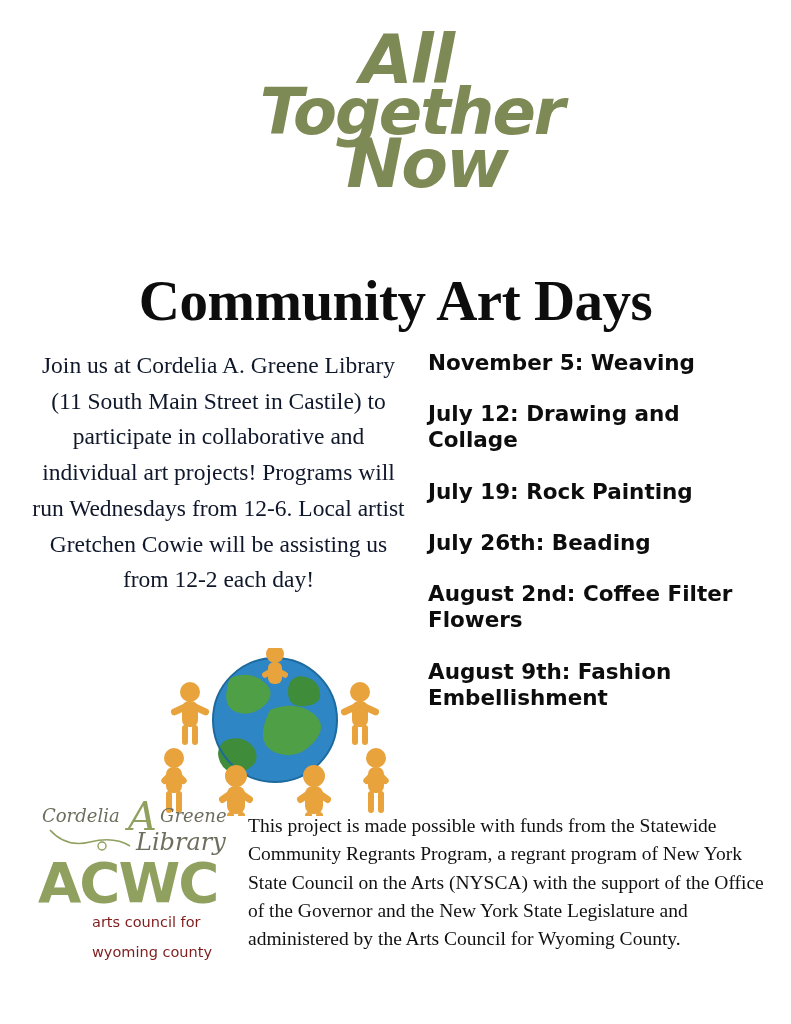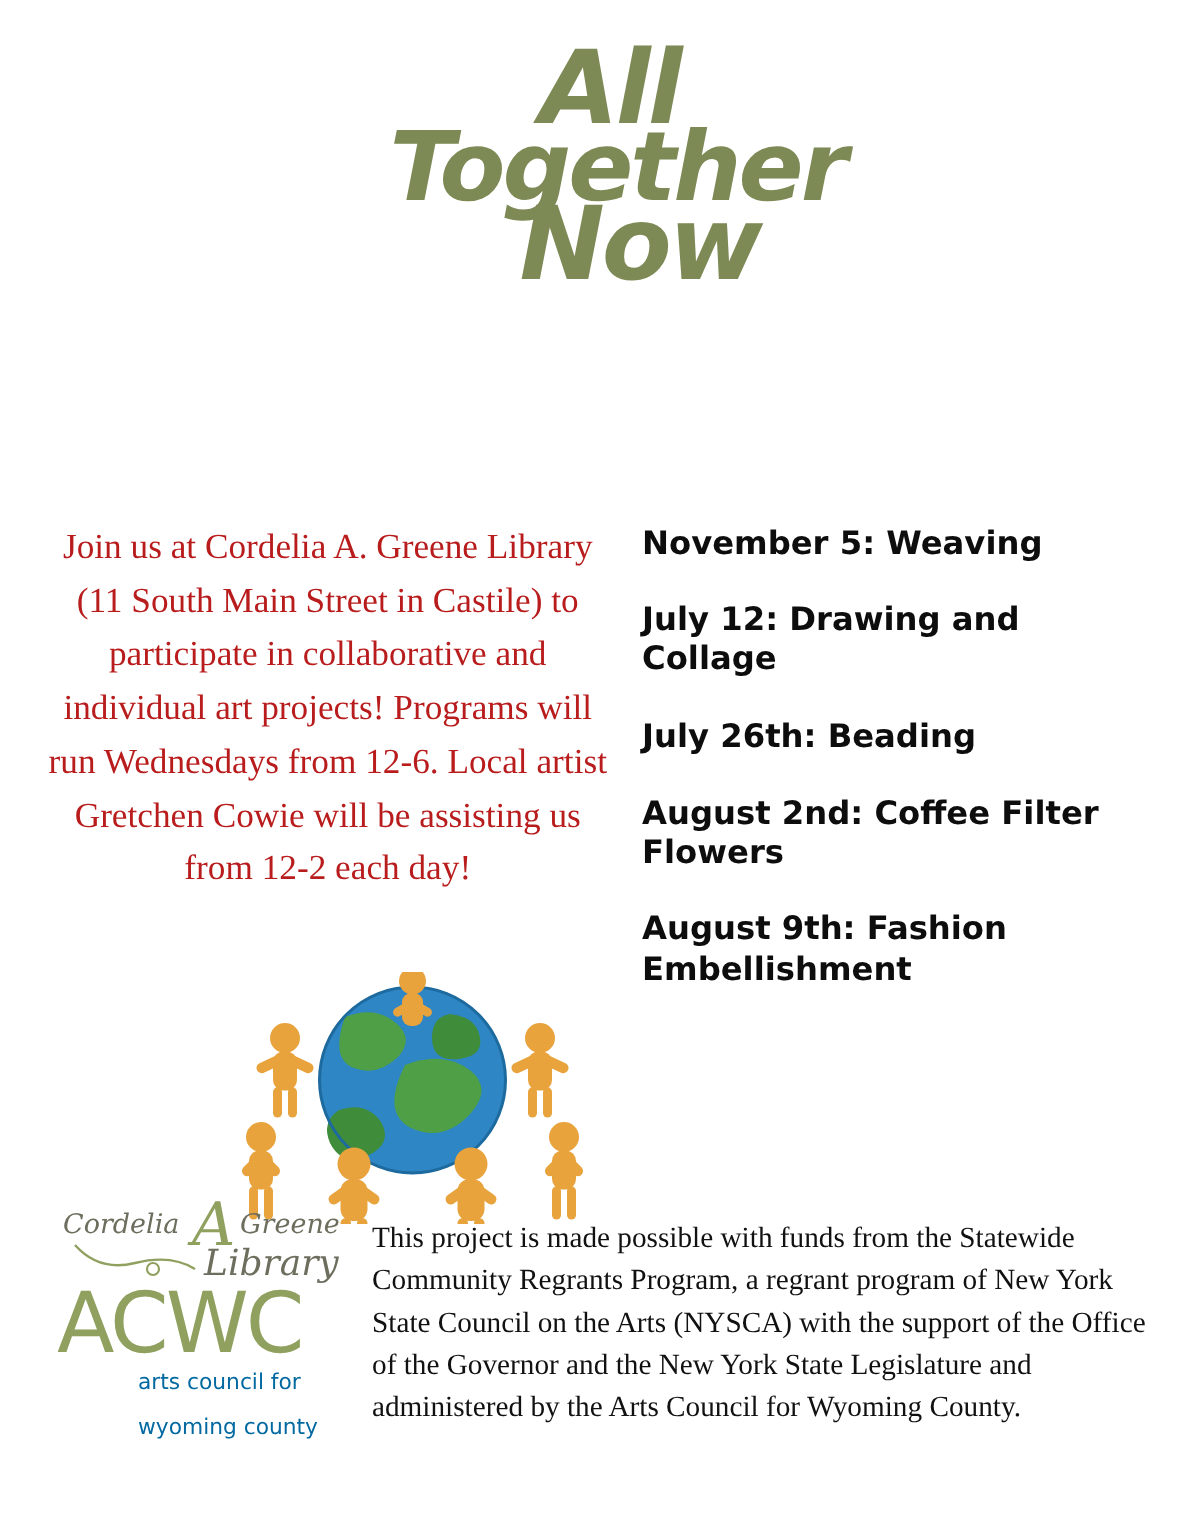--- a/index.html
+++ b/index.html
@@ -72,21 +72,21 @@
   
   .body-copy {
     position: absolute;
     top: 348px;
     left: 26px;
     width: 385px;
     text-align: center;
     font-family: "Liberation Serif", serif;
     font-size: 23.5px;
     line-height: 1.52;
-    color: #b91c1c;
+    color: #0f172a;
   }
 
   
   .schedule {
     position: absolute;
     top: 350px;
     left: 428px;
     width: 340px;
     font-family: "DejaVu Sans", sans-serif;
     font-weight: bold;
@@ -117,30 +117,30 @@
   }
   .acwc-logo {
     position: absolute;
     left: 38px;
     top: 855px;
     width: 205px;
     height: 100px;
   }
   .acwc-word {
     font-family: "DejaVu Sans", sans-serif;
-    font-weight: normal;
+    font-weight: bold;
     font-size: 56px;
     color: #8fa05f;
     letter-spacing: -2px;
     line-height: 1;
   }
   .acwc-sub {
     font-family: "DejaVu Sans", sans-serif;
     font-size: 14.5px;
-    color: #0369a1;
+    color: #7f1d1d;
     line-height: 1.25;
     margin-top: 2px;
     margin-left: 54px;
   }
 
   
   .funding {
     position: absolute;
     left: 248px;
     top: 812px;
@@ -155,26 +155,28 @@
 <body>
 
 <div class="poster">
 
   <div class="headline">
     <span class="l1">All</span>
     <span class="l2">Together</span>
     <span class="l3">Now</span>
   </div>
 
+  <div class="subtitle">Community Art Days</div>
 
   <div class="body-copy">Join us at Cordelia A. Greene Library (11 South Main Street in Castile) to participate in collaborative and individual art projects!  Programs will run Wednesdays from 12-6. Local artist Gretchen Cowie will be assisting us from 12-2 each day!</div>
 
   <div class="schedule">
     <div class="item">November 5: Weaving</div>
     <div class="item">July 12: Drawing and Collage</div>
+    <div class="item">July 19: Rock Painting</div>
     <div class="item">July 26th: Beading</div>
     <div class="item">August 2nd: Coffee Filter Flowers</div>
     <div class="item">August 9th: Fashion Embellishment</div>
   </div>
 
   <div class="globe-art">
     <svg viewBox="0 0 250 168" width="250" height="168" xmlns="http://www.w3.org/2000/svg">
 
       <circle cx="125" cy="72" r="62" fill="#2f86c4"></circle>
       <path d="M80 30 q20 -8 34 4 q12 10 2 22 q-14 14 -30 8 q-16 -6 -6 -34z" fill="#4e9f46"></path>

